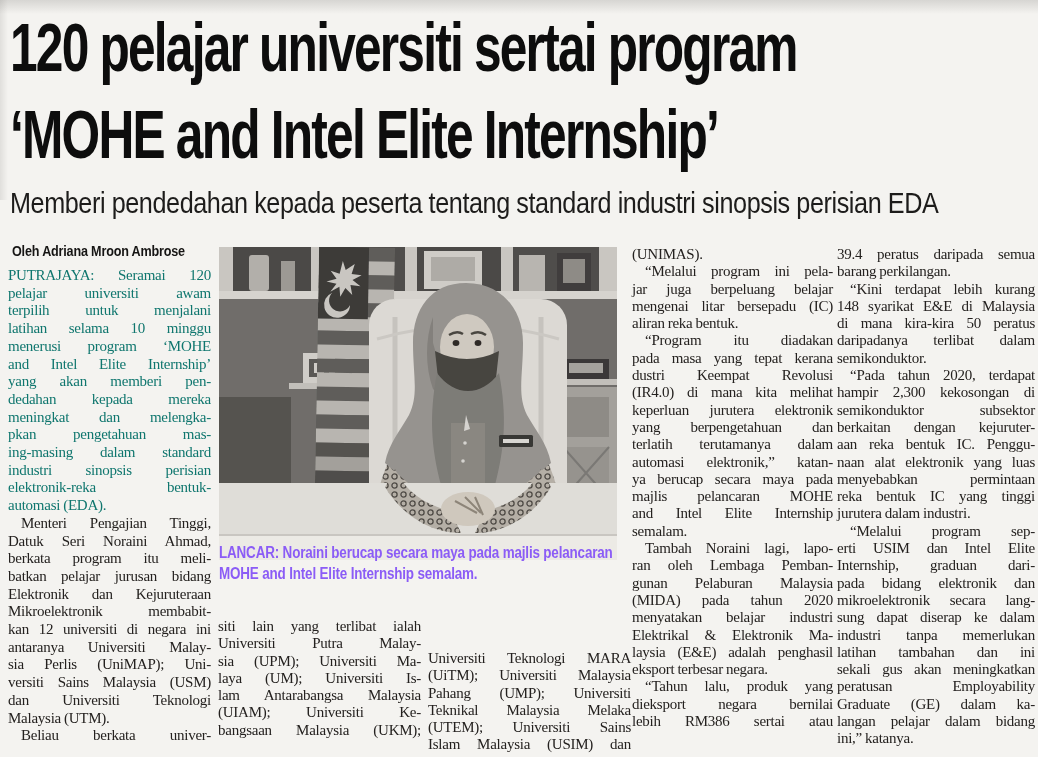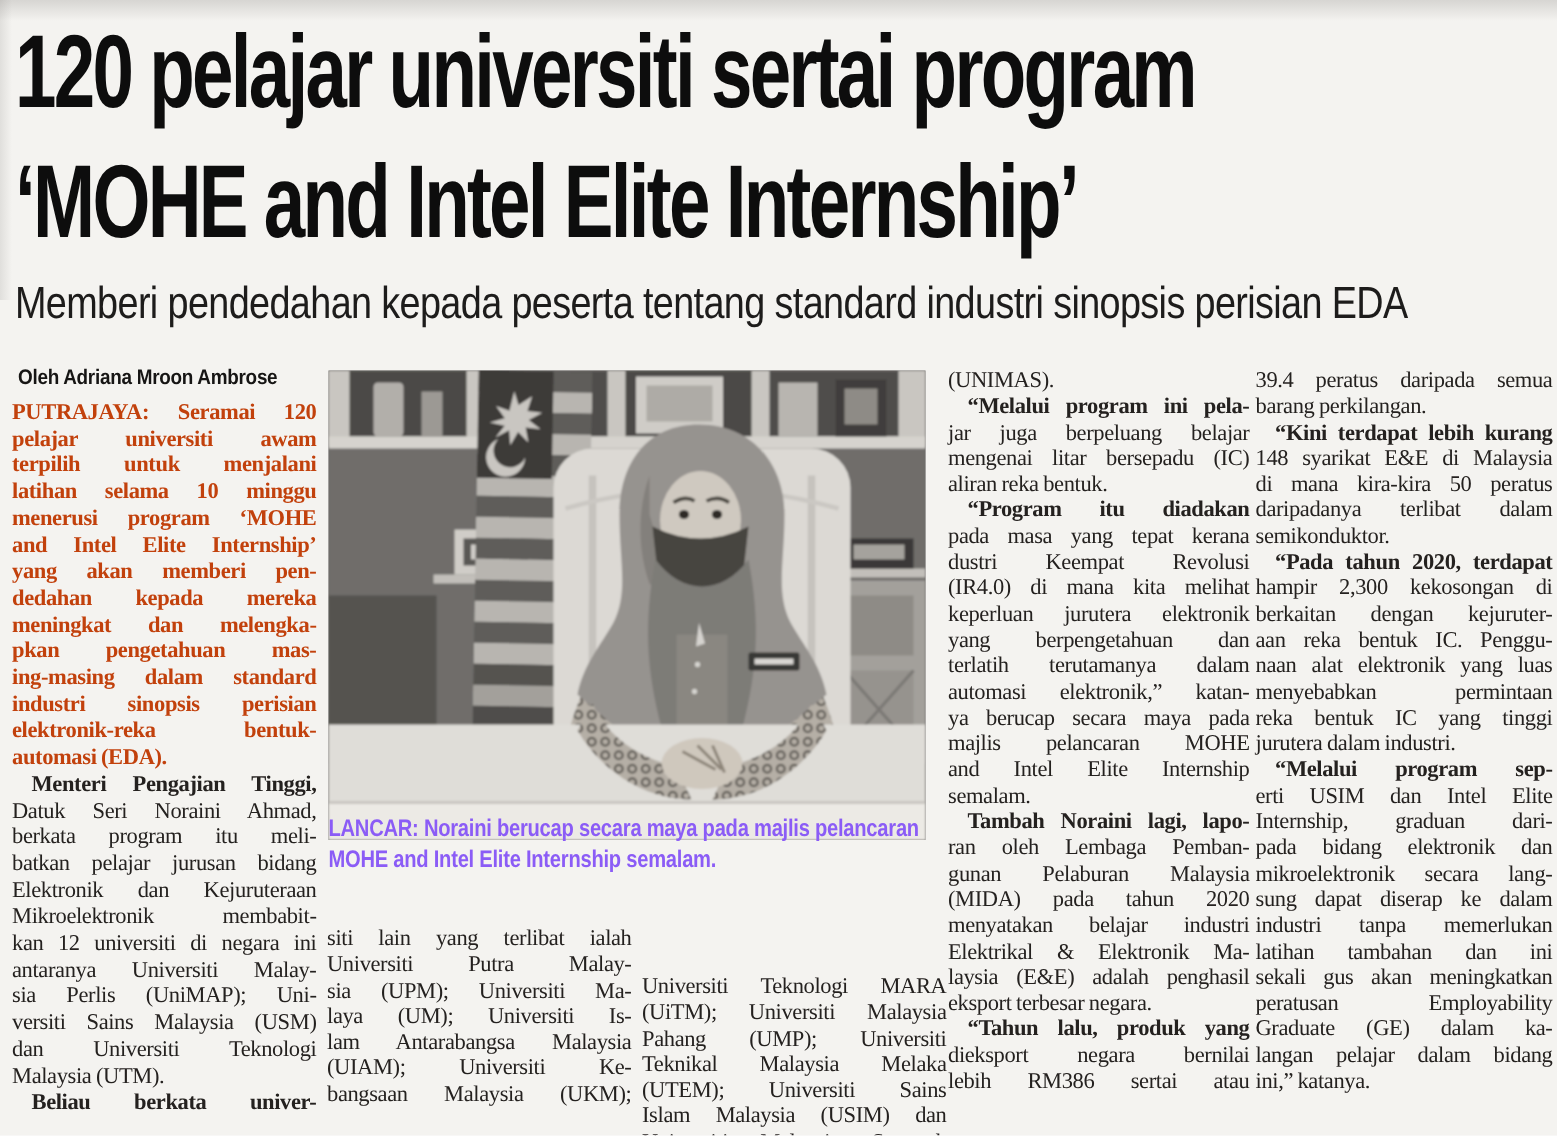--- a/index.html
+++ b/index.html
@@ -35,22 +35,22 @@
     font-size:14px;letter-spacing:-.2px;transform:scaleX(.9);transform-origin:left top;
   }
 
   
   .col{position:absolute;}
   .col .ln{
     font-size:15px;line-height:17.3px;letter-spacing:-.25px;word-spacing:-.5px;
     text-align:justify;text-align-last:justify;white-space:normal;color:#24211f;
   }
   .col-1 .ln{line-height:17.7px;}
-  .ln.b{font-weight:700;color:#c2410c;}
-  .ln.i{text-indent:13px;font-weight:bold;}
+  .ln.b{font-weight:400;color:#0f766e;}
+  .ln.i{text-indent:13px;}
   .ln.e{text-align-last:left;}
   .col-1{left:8px;  top:267px;width:203px;}
   .col-2{left:218px;top:618px;width:203px;}
   .col-3{left:428px;top:618px;width:203px;margin-top:32px;}
   .col-4{left:632px;top:246px;width:201px;}
   .col-5{left:837px;top:246px;width:198px;}
 
   
   .photo{position:absolute;left:219px;top:247px;width:398px;height:313px;background:#6f6d6a;}
   .photo svg{display:block;width:398px;height:313px;}
@@ -285,20 +285,21 @@
   <div class="col col-5">
       <div class="ln">39.4 peratus daripada semua</div>
       <div class="ln e">barang perkilangan.</div>
       <div class="ln i">“Kini terdapat lebih kurang</div>
       <div class="ln">148 syarikat E&amp;E di Malaysia</div>
       <div class="ln">di mana kira-kira 50 peratus</div>
       <div class="ln">daripadanya terlibat dalam</div>
       <div class="ln e">semikonduktor.</div>
       <div class="ln i">“Pada tahun 2020, terdapat</div>
       <div class="ln">hampir 2,300 kekosongan di</div>
+      <div class="ln">semikonduktor subsektor</div>
       <div class="ln">berkaitan dengan kejuruter-</div>
       <div class="ln">aan reka bentuk IC. Penggu-</div>
       <div class="ln">naan alat elektronik yang luas</div>
       <div class="ln">menyebabkan permintaan</div>
       <div class="ln">reka bentuk IC yang tinggi</div>
       <div class="ln e">jurutera dalam industri.</div>
       <div class="ln i">“Melalui program sep-</div>
       <div class="ln">erti USIM dan Intel Elite</div>
       <div class="ln">Internship, graduan dari-</div>
       <div class="ln">pada bidang elektronik dan</div>

